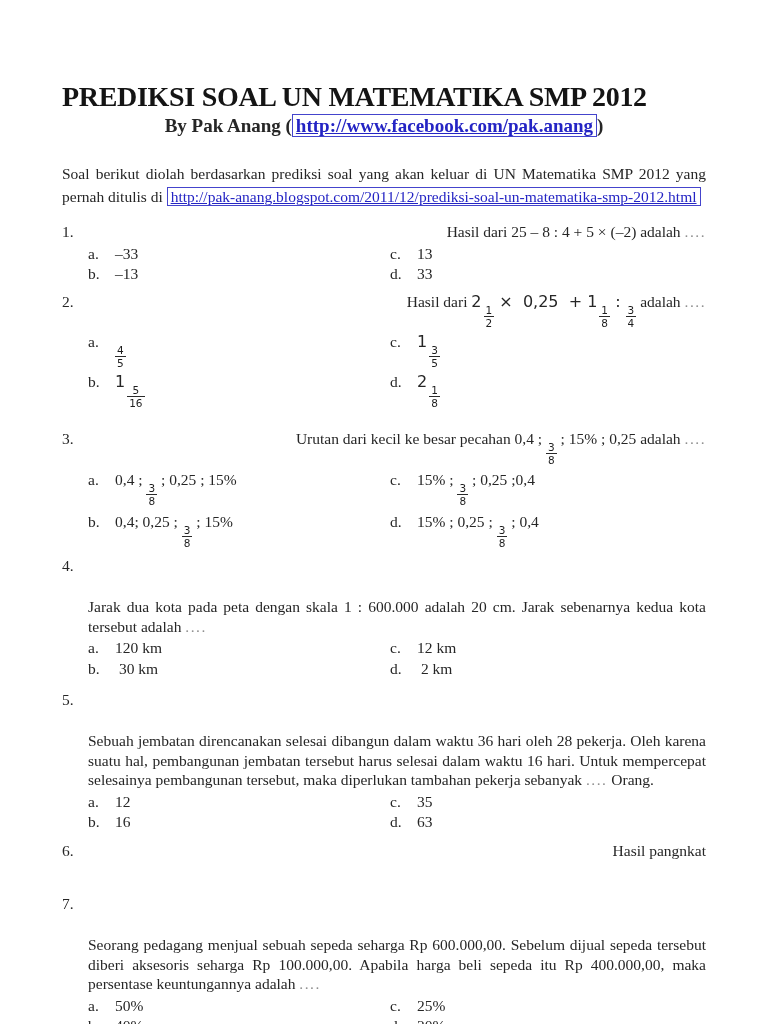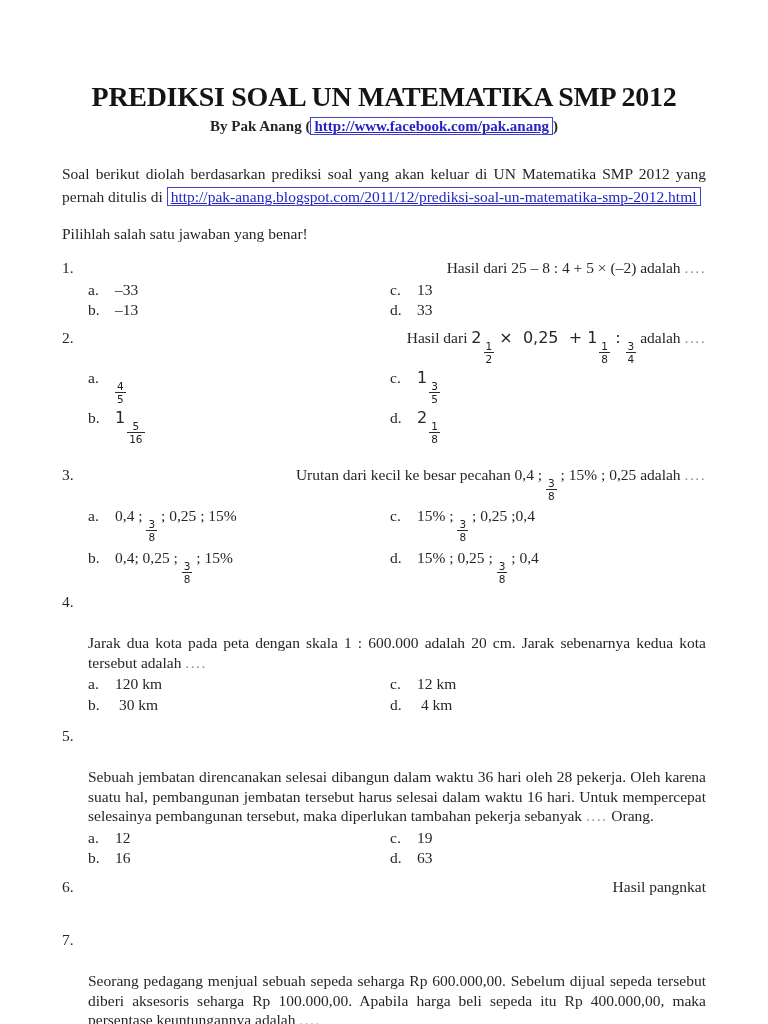--- a/index.html
+++ b/index.html
@@ -6,26 +6,26 @@
   html,body { width:768px; height:1024px; background:#ffffff; overflow:hidden; }
   body {
     font-family:"Liberation Serif", serif;
     color:#262626;
     -webkit-font-smoothing:antialiased;
   }
   .page { padding:82px 62px 0 62px; }
 
   
   .title {
-    text-align:center;
+    text-align:left;
     font-size:28px; font-weight:700; color:#141414;
     letter-spacing:-0.3px; line-height:30px;
   }
   .byline {
-    text-align:center; font-weight:700; font-size:15px;
+    text-align:center; font-weight:700; font-size:19px;
     margin-top:4px; line-height:20px;
   }
   a.boxlink {
     color:var(--link,#2424c4); text-decoration:underline;
     border:1.5px solid var(--linkbox,#4444cc);
     padding:0 3px; cursor:pointer;
   }
 
   
   .intro {
@@ -82,21 +82,20 @@
 <body>
 
 <div class="page">
 
   <h1 class="title">PREDIKSI SOAL UN MATEMATIKA SMP 2012</h1>
 
   <div class="byline"><span>By Pak Anang (</span><a class="boxlink">http://www.facebook.com/pak.anang</a><span>)</span></div>
 
   <p class="intro"><span>Soal berikut diolah berdasarkan prediksi soal yang akan keluar di UN Matematika SMP 2012 yang pernah ditulis di </span><a class="boxlink">http://pak-anang.blogspot.com/2011/12/prediksi-soal-un-matematika-smp-2012.html</a></p>
 
-  <p class="instruction">Pilihlah salah satu jawaban yang benar!</p>
 
   <div class="qlist" id="question-list">
       <div class="q q1">
         <span class="qnum">1.</span>
         <div class="qcontent">
           <div class="qbody">Hasil dari 25 – 8 : 4 + 5 × (–2) adalah <span class="dots">....</span></div>
           <div class="opts">
             <div class="opt">
               <span class="letter">a.</span>
               <span class="val">–33</span>
@@ -179,41 +178,41 @@
             <div class="opt">
               <span class="letter">b.</span>
               <span class="val"> 30 km</span>
             </div>
             <div class="opt">
               <span class="letter">c.</span>
               <span class="val">12 km</span>
             </div>
             <div class="opt">
               <span class="letter">d.</span>
-              <span class="val"> 4 km</span>
+              <span class="val"> 2 km</span>
             </div>
           </div>
         </div>
       </div>
       <div class="q q5">
         <span class="qnum">5.</span>
         <div class="qcontent">
           <div class="qbody just">Sebuah jembatan direncanakan selesai dibangun dalam waktu 36 hari oleh 28 pekerja. Oleh karena suatu hal, pembangunan jembatan tersebut harus selesai dalam waktu 16 hari. Untuk mempercepat selesainya pembangunan tersebut, maka diperlukan tambahan pekerja sebanyak <span class="dots">....</span> Orang.</div>
           <div class="opts">
             <div class="opt">
               <span class="letter">a.</span>
               <span class="val">12</span>
             </div>
             <div class="opt">
               <span class="letter">b.</span>
               <span class="val">16</span>
             </div>
             <div class="opt">
               <span class="letter">c.</span>
-              <span class="val">19</span>
+              <span class="val">35</span>
             </div>
             <div class="opt">
               <span class="letter">d.</span>
               <span class="val">63</span>
             </div>
           </div>
         </div>
       </div>
       <div class="q q6">
         <span class="qnum">6.</span>

